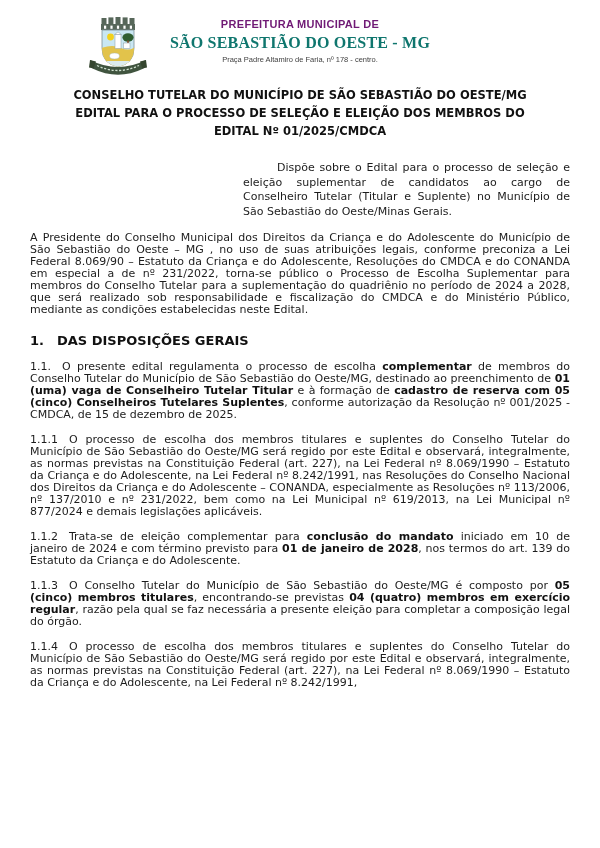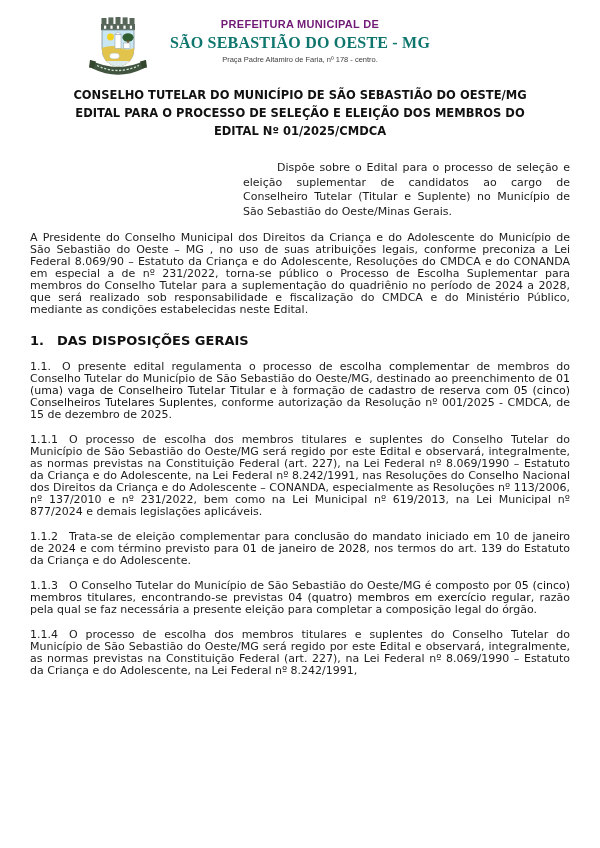--- a/index.html
+++ b/index.html
@@ -71,21 +71,21 @@
     font-size: 11px;
     line-height: 12px;
   }
   .sec-heading {
     margin: 17px 30px 0 30px;
     font-weight: bold;
     font-size: 13px;
     line-height: 15px;
     color: #111;
   }
-  .par b { font-weight: normal; color: #111; margin-top: 24px; }
+  .par b { font-weight: bold; color: #111; margin-top: 24px; }
 </style>
 </head>
 <body>
 
 <div class="page">
 
   <div class="header">
 
     <svg class="seal" viewBox="0 0 60 67" aria-hidden="true">
 

